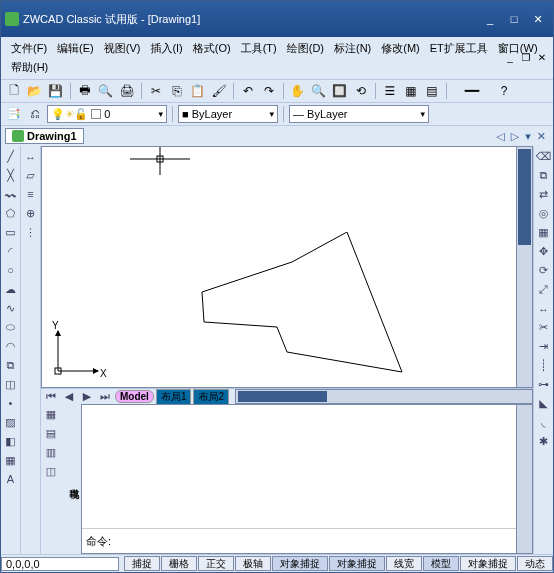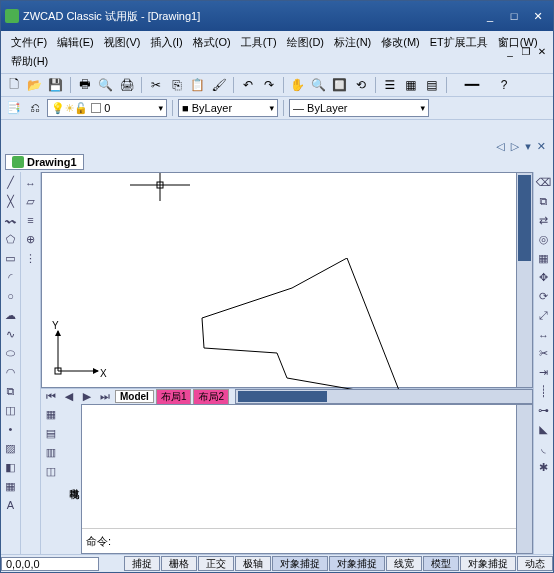--- a/index.html
+++ b/index.html
@@ -1,58 +1,58 @@
 <!DOCTYPE html>
 <html><head>
 <meta charset="utf-8">
 <style>
 *{margin:0;padding:0;box-sizing:border-box;font-family:"Microsoft YaHei",SimSun,sans-serif;font-size:11px;}
 body{width:554px;height:573px;background:#e8ecf4;overflow:hidden;display:flex;flex-direction:column;border:1px solid #3a5c8c;}
-.title-bar{height:30px;background:linear-gradient(#2e5fa0,#1e4a8a);color:#fff;display:flex;align-items:center;padding:0 4px;font-size:12px;}
+.title-bar{height:36px;background:linear-gradient(#2e5fa0,#1e4a8a);color:#fff;display:flex;align-items:center;padding:0 4px;font-size:12px;}
 .title-bar .logo{width:14px;height:14px;background:#4cb050;border-radius:2px;margin-right:4px;}
 .title-bar .spacer{flex:1;}
 .win-btn{width:22px;height:16px;margin-left:2px;display:inline-flex;align-items:center;justify-content:center;color:#fff;cursor:pointer;}
 .menu-bar{background:#dfe8f5;padding:2px 6px;display:flex;flex-wrap:wrap;align-items:flex-end;position:relative;}
 .menu-item{padding:2px 4px;margin-right:2px;cursor:pointer;}
 .sub-win{position:absolute;right:4px;top:14px;display:flex;}
 .sub-win span{width:14px;height:12px;display:inline-flex;align-items:center;justify-content:center;margin-left:2px;cursor:pointer;font-size:10px;}
 .toolbar{background:#dfe8f5;padding:2px 4px;display:flex;align-items:center;gap:3px;border-top:1px solid #b8c8e0;flex-wrap:nowrap;overflow:hidden;}
 .tbtn{width:18px;height:18px;display:inline-flex;align-items:center;justify-content:center;cursor:pointer;border:1px solid transparent;font-size:12px;}
 .sep{width:1px;height:16px;background:#a0b0c8;margin:0 2px;}
 .combo{height:18px;border:1px solid #7a8aa8;background:#fff;display:flex;align-items:center;padding:0 3px;min-width:0;}
 .combo .dd{margin-left:auto;font-size:9px;}
 .tab-strip{background:#dfe8f5;display:flex;align-items:center;padding:2px 4px;border-top:1px solid #b8c8e0;}
-.tab{background:#fff;border:1px solid #7a8aa8;padding:1px 6px;display:flex;align-items:center;gap:3px;margin-top:32px;}
+.tab{background:#fff;border:1px solid #7a8aa8;padding:1px 6px;display:flex;align-items:center;gap:3px;}
 .tab-strip .spacer{flex:1;}
 .nav-arrow{padding:0 3px;cursor:pointer;color:#3a5c8c;}
 .body-row{flex:1;display:flex;min-height:0;}
 .vtool{width:20px;background:#dfe8f5;display:flex;flex-direction:column;align-items:center;padding-top:2px;gap:3px;border-right:1px solid #b8c8e0;}
 .vtool.right{border-right:none;border-left:1px solid #b8c8e0;}
 .vbtn{width:16px;height:16px;cursor:pointer;display:flex;align-items:center;justify-content:center;font-size:11px;color:#446;}
 .mid{flex:1;display:flex;flex-direction:column;min-width:0;}
 .canvas-wrap{flex:1;display:flex;min-height:0;}
 .canvas{flex:1;background:#fff;position:relative;border:1px solid #7a8aa8;}
 .vscroll-area{width:16px;background:#cdd7e8;border:1px solid #7a8aa8;border-left:none;position:relative;}
 .vthumb{position:absolute;left:1px;right:1px;top:2px;height:40%;background:#3a5c8c;}
 .hscroll-row{display:flex;height:16px;background:#dfe8f5;border-top:1px solid #b8c8e0;}
 .hscroll-row .tabs{display:flex;align-items:center;gap:2px;padding:0 2px;}
-.layout-tab{background:#ec4899;padding:0 4px;border:1px solid #999;font-size:10px;cursor:pointer;}
-.layout-tab.active{background:#ffffff;font-weight:bold;}
+.layout-tab{background:#0369a1;padding:0 4px;border:1px solid #999;font-size:10px;cursor:pointer;}
+.layout-tab.active{background:#f0abfc;font-weight:bold;border-radius:6px;}
 .hscroll{flex:1;background:#cdd7e8;border:1px solid #7a8aa8;position:relative;margin-left:4px;}
 .hthumb{position:absolute;top:1px;bottom:1px;left:2px;width:30%;background:#3a5c8c;}
 .cmd-area{height:150px;display:flex;}
 .cmd-side{width:20px;background:#dfe8f5;display:flex;flex-direction:column;align-items:center;padding-top:2px;gap:3px;}
 .cmd-body{flex:1;display:flex;flex-direction:column;border:1px solid #7a8aa8;}
 .cmd-history{flex:1;background:#fff;}
 .cmd-line{height:18px;background:#fff;border-top:1px solid #ccc;display:flex;align-items:center;padding:12px 4px;}
 .cmd-prompt{margin-right:4px;}
 .cmd-input{flex:1;border:none;outline:none;font-family:inherit;font-size:11px;}
 .cmd-vscroll{width:16px;background:#cdd7e8;border:1px solid #7a8aa8;border-left:none;}
 .status{height:18px;background:#dfe8f5;display:flex;align-items:center;border-top:1px solid #b8c8e0;}
-.coords{background:#fff;border:1px solid #7a8aa8;padding:0 4px;width:98px;}
+.coords{background:#fff;border:1px solid #7a8aa8;padding:0 4px;width:118px;}
 .status .spacer{flex:1;}
 .stbtn{padding:1px 7px;border:1px solid #7a8aa8;background:#e8ecf4;margin-left:1px;cursor:pointer;font-size:10px;}
 .stbtn.on{background:#c8d4ec;}
 svg{display:block;}
 </style>
 </head>
 <body>
 
 <div class="title-bar">
   <div class="logo"></div>

